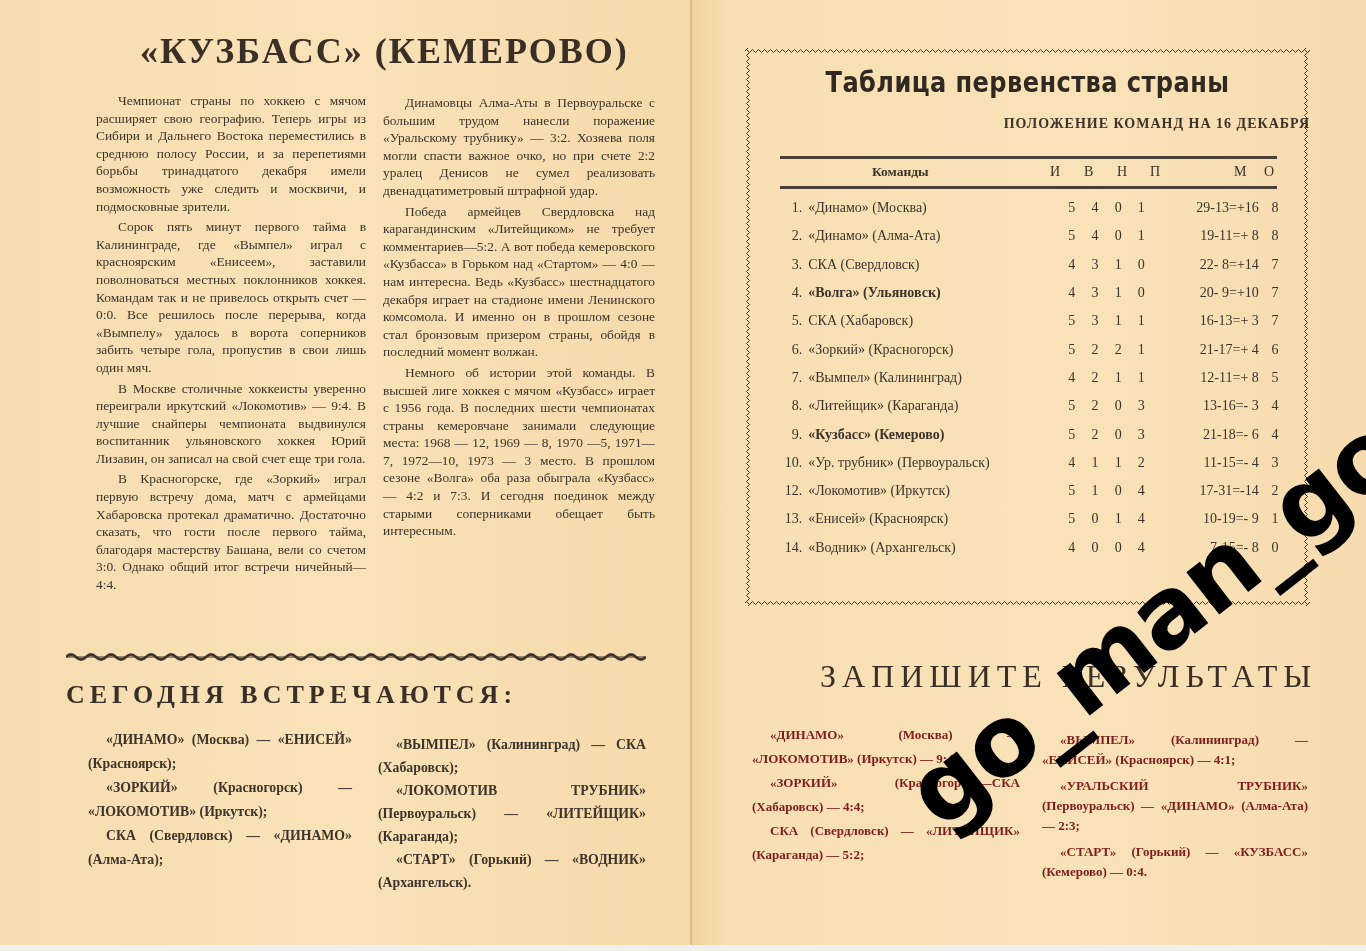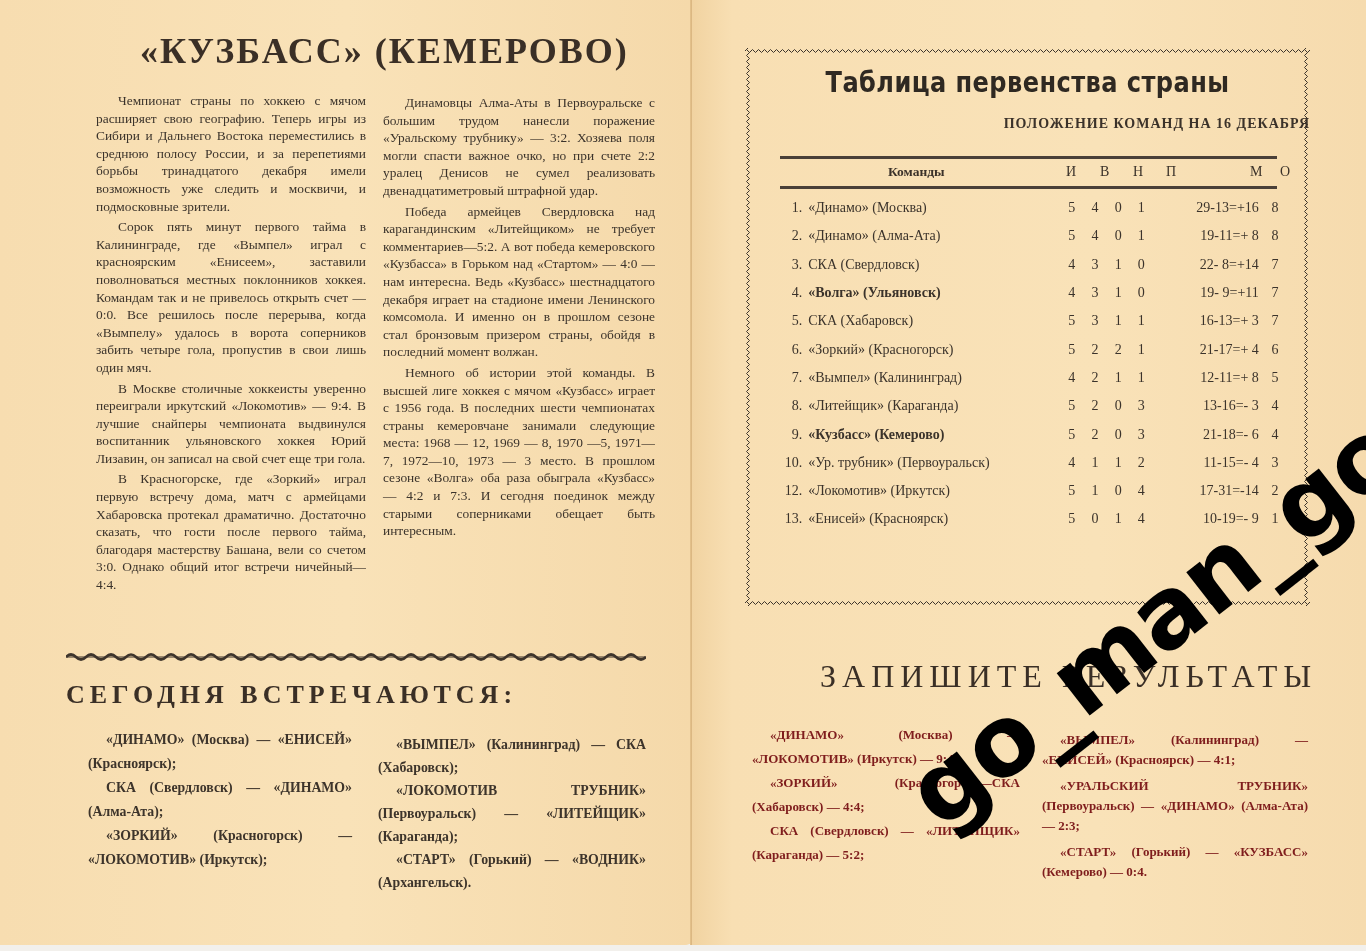--- a/index.html
+++ b/index.html
@@ -53,21 +53,21 @@
     font-family: "DejaVu Sans", sans-serif; font-weight: bold; font-size: 28px;
     color: #2f2922; letter-spacing: 0.5px; transform: scaleX(0.86);
   }
   .table-sub {
     position: absolute; left: 745px; top: 116px; width: 565px; text-align: right;
     font-size: 14px; font-weight: bold; letter-spacing: 1px; color: #3b322a;
   }
   .rule { position: absolute; left: 780px; width: 497px; height: 3px; background: #4a4038; }
   .rule.r1 { top: 156px; }
   .rule.r2 { top: 186px; }
-  .hdr { position: absolute; top: 164px; font-size: 13.5px; font-weight: bold; color: #3a3129; margin-left: 16px; }
+  .hdr { position: absolute; top: 164px; font-size: 13.5px; font-weight: bold; color: #3a3129; }
   .hdr.plain { font-weight: normal; font-size: 14px; }
   table.standings {
     position: absolute; left: 778px; top: 194px; width: 505px;
     border-collapse: collapse; font-size: 14px; color: #3b332b;
   }
   table.standings td { padding: 0; height: 28.3px; white-space: nowrap; }
   td.pos { width: 24px; text-align: right; padding-right: 6px !important; }
   td.team { width: 250px; }
   td.num { width: 23px; text-align: center; }
   td.goals { width: 105px; text-align: right; padding-right: 8px !important; }
@@ -116,22 +116,22 @@
 
     <svg class="wavy-divider" viewBox="0 0 580 10" preserveAspectRatio="none">
       <path d="M0 5 Q5 0 10 5 T20 5 T30 5 T40 5 T50 5 T60 5 T70 5 T80 5 T90 5 T100 5 T110 5 T120 5 T130 5 T140 5 T150 5 T160 5 T170 5 T180 5 T190 5 T200 5 T210 5 T220 5 T230 5 T240 5 T250 5 T260 5 T270 5 T280 5 T290 5 T300 5 T310 5 T320 5 T330 5 T340 5 T350 5 T360 5 T370 5 T380 5 T390 5 T400 5 T410 5 T420 5 T430 5 T440 5 T450 5 T460 5 T470 5 T480 5 T490 5 T500 5 T510 5 T520 5 T530 5 T540 5 T550 5 T560 5 T570 5 T580 5" fill="none" stroke="#3e352c" stroke-width="2.6"></path>
       <line x1="0" y1="5" x2="580" y2="5" stroke="#3e352c" stroke-width="1.2"></line>
     </svg>
 
     <div class="today-title">СЕГОДНЯ ВСТРЕЧАЮТСЯ:</div>
 
     <div class="fix fix-a">
       <p>«ДИНАМО» (Москва) — «ЕНИСЕЙ» (Красноярск);</p>
+      <p>«ЗОРКИЙ» (Красногорск) — «ЛОКОМОТИВ» (Иркутск);</p>
       <p>СКА (Свердловск) — «ДИНАМО» (Алма-Ата);</p>
-      <p>«ЗОРКИЙ» (Красногорск) — «ЛОКОМОТИВ» (Иркутск);</p>
     </div>
     <div class="fix fix-b">
       <p>«ВЫМПЕЛ» (Калининград) — СКА (Хабаровск);</p>
       <p>«ЛОКОМОТИВ ТРУБНИК» (Первоуральск) — «ЛИТЕЙЩИК» (Караганда);</p>
       <p>«СТАРТ» (Горький) — «ВОДНИК» (Архангельск).</p>
     </div>
   </div>
 
   <div class="fold"></div>
 
@@ -199,21 +199,21 @@
           <td class="goals">22- 8=+14</td>
           <td class="pts">7</td>
         </tr>
         <tr class="bold">
           <td class="pos">4.</td>
           <td class="team">«Волга» (Ульяновск)</td>
           <td class="num">4</td>
           <td class="num">3</td>
           <td class="num">1</td>
           <td class="num">0</td>
-          <td class="goals">19- 9=+11</td>
+          <td class="goals">20- 9=+10</td>
           <td class="pts">7</td>
         </tr>
         <tr>
           <td class="pos">5.</td>
           <td class="team">СКА (Хабаровск)</td>
           <td class="num">5</td>
           <td class="num">3</td>
           <td class="num">1</td>
           <td class="num">1</td>
           <td class="goals">16-13=+ 3</td>
@@ -281,20 +281,30 @@
         </tr>
         <tr>
           <td class="pos">13.</td>
           <td class="team">«Енисей» (Красноярск)</td>
           <td class="num">5</td>
           <td class="num">0</td>
           <td class="num">1</td>
           <td class="num">4</td>
           <td class="goals">10-19=- 9</td>
           <td class="pts">1</td>
+        </tr>
+        <tr>
+          <td class="pos">14.</td>
+          <td class="team">«Водник» (Архангельск)</td>
+          <td class="num">4</td>
+          <td class="num">0</td>
+          <td class="num">0</td>
+          <td class="num">4</td>
+          <td class="goals">7-15=- 8</td>
+          <td class="pts">0</td>
         </tr>
       </tbody>
   </table>
 
   <div class="results-title">ЗАПИШИТЕ РЕЗУЛЬТАТЫ</div>
 
   <div class="res res-a">
     <p>«ДИНАМО» (Москва) — «ЛОКОМОТИВ» (Иркутск) — 9:4;</p>
     <p>«ЗОРКИЙ» (Красногорск)—СКА (Хабаровск) — 4:4;</p>
     <p>СКА (Свердловск) — «ЛИТЕЙЩИК» (Караганда) — 5:2;</p>

